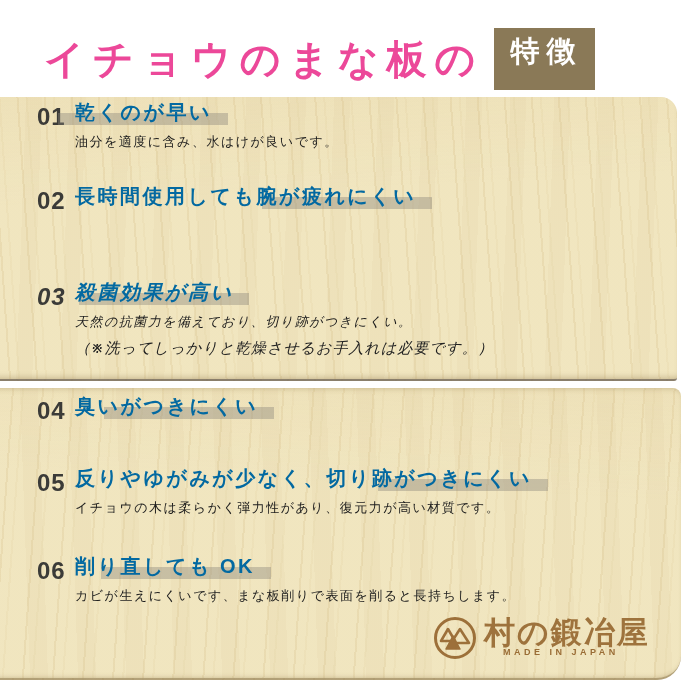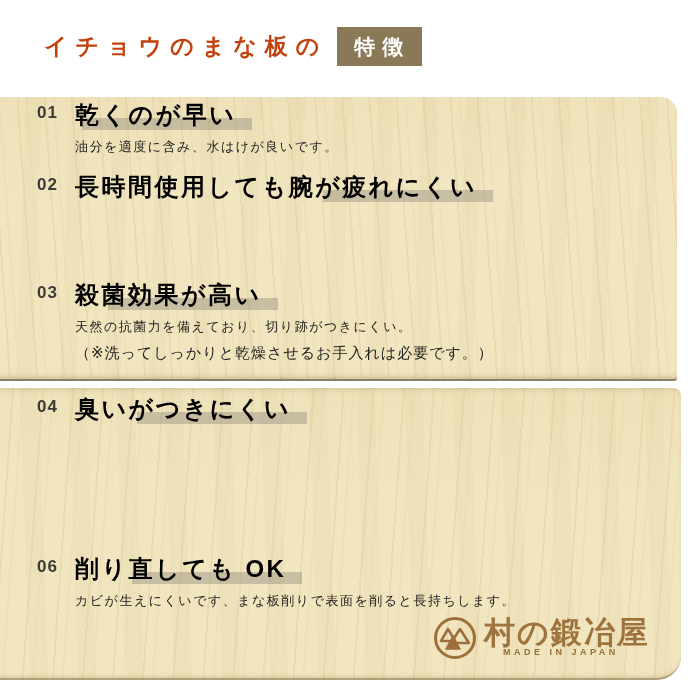--- a/index.html
+++ b/index.html
@@ -12,23 +12,23 @@
     --logo-brown:#96672f;
     --seam:#6e655a;
   }
   *{margin:0;padding:0;box-sizing:border-box;}
   html,body{width:700px;height:700px;overflow:hidden;background:#ffffff;
     font-family:"Liberation Sans","DejaVu Sans",sans-serif;color:var(--text-black);}
   .stage{position:relative;width:700px;height:700px;background:#fff;}
 
   
   .title-row{position:absolute;left:44px;top:27px;display:flex;align-items:center;z-index:3;}
-  .title-text{font-size:23px;font-weight:bold;letter-spacing:8px;color:#c2410c;line-height:1.6;white-space:nowrap;}
+  .title-text{font-size:40px;font-weight:bold;letter-spacing:8px;color:#ec4899;line-height:1.6;white-space:nowrap;}
   .title-badge{display:inline-block;margin-left:10px;background:var(--badge-bg);color:#fff;
-    font-size:21px;font-weight:bold;letter-spacing:7px;padding:9px 12px 9px 17px;line-height:1;white-space:nowrap;}
+    font-size:29px;font-weight:bold;letter-spacing:7px;padding:9px 12px 24px 17px;line-height:1;white-space:nowrap;}
 
   
   .board{position:absolute;left:-18px;
     background:
       linear-gradient(177deg, rgba(214,186,126,0.10) 0%, rgba(214,186,126,0) 35%),
       repeating-linear-gradient(86deg,
         var(--wood-stripe) 0 2px, rgba(210,185,125,0) 2px 9px,
         rgba(216,196,142,0.13) 9px 11px, rgba(216,196,142,0) 11px 27px),
       repeating-linear-gradient(92deg,
         rgba(200,170,105,0.08) 0 16px, rgba(238,224,180,0.14) 16px 44px),
@@ -44,34 +44,34 @@
       linear-gradient(183deg, rgba(214,186,126,0.10) 0%, rgba(214,186,126,0) 35%),
       repeating-linear-gradient(94deg,
         var(--wood-stripe) 0 2px, rgba(210,185,125,0) 2px 10px,
         rgba(216,196,142,0.13) 10px 12px, rgba(216,196,142,0) 12px 30px),
       repeating-linear-gradient(88deg,
         rgba(200,170,105,0.08) 0 18px, rgba(238,224,180,0.14) 18px 48px),
       var(--wood-base);}
 
   
   .item{position:absolute;left:37px;display:flex;z-index:2;}
-  .num{font-size:17px;font-weight:bold;color:var(--num-color);letter-spacing:1px;
+  .num{font-size:24px;font-weight:bold;color:var(--num-color);letter-spacing:1px;
     width:30px;flex:0 0 30px;padding-top:3px;}
   .itembody{padding-left:8px;}
   .heading-wrap{position:relative;display:inline-block;}
-  .heading{position:relative;z-index:1;font-size:24px;font-weight:bold;color:#000000;
+  .heading{position:relative;z-index:1;font-size:20px;font-weight:bold;color:#0369a1;
     letter-spacing:2.5px;line-height:1.25;white-space:nowrap;}
   .highlight{position:absolute;right:-16px;bottom:0px;width:170px;height:12px;
     background:var(--highlight);z-index:0;}
   .body-line{font-size:13px;letter-spacing:1.5px;line-height:1.45;margin-top:8px;
     color:#1c1c1c;white-space:nowrap;}
   .body-note{font-size:15px;margin-top:5px;letter-spacing:1px;color:#222;}
   .body-line:empty{display:none;}
 
-  .it-1{top:100px;} .it-2{top:172px;} .it-3{top:280px;}
+  .it-1{top:100px;} .it-2{top:184px;} .it-3{top:280px;font-style:italic;}
   .it-4{top:394px;} .it-5{top:466px;} .it-6{top:554px;justify-content:space-between;}
 
   
   .logo{position:absolute;left:434px;top:615px;display:flex;align-items:flex-start;z-index:2;
     color:var(--logo-brown);}
   .emblem{width:42px;height:42px;border:3px solid var(--logo-brown);border-radius:50%;
     display:flex;align-items:center;justify-content:center;flex:0 0 42px;margin-top:2px;
     opacity:0.92;}
   .logo-textcol{margin-left:8px;}
   .logo-script{font-family:"DejaVu Serif","Liberation Serif",serif;font-weight:bold;
@@ -132,20 +132,31 @@
     <span class="num">04</span>
     <div class="itembody">
       <div class="heading-wrap">
         <span class="highlight"></span>
         <span class="heading">臭いがつきにくい</span>
       </div>
       
     </div>
   </div>
 
+  <div class="item it-5">
+    <span class="num">05</span>
+    <div class="itembody">
+      <div class="heading-wrap">
+        <span class="highlight"></span>
+        <span class="heading">反りやゆがみが少なく、切り跡がつきにくい</span>
+      </div>
+      <div class="body-line">イチョウの木は柔らかく弾力性があり、復元力が高い材質です。</div>
+      
+    </div>
+  </div>
 
   <div class="item it-6">
     <span class="num">06</span>
     <div class="itembody">
       <div class="heading-wrap">
         <span class="highlight"></span>
         <span class="heading">削り直しても OK</span>
       </div>
       <div class="body-line">カビが生えにくいです、まな板削りで表面を削ると長持ちします。</div>
       

